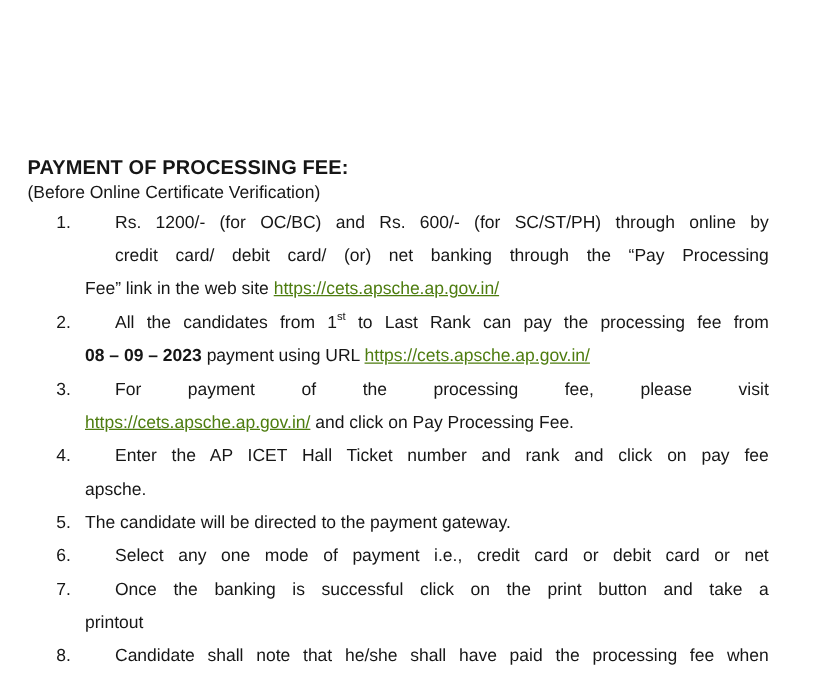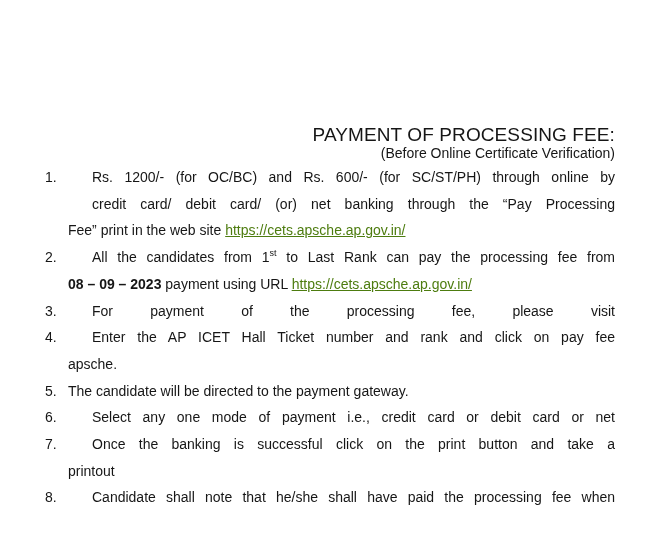--- a/index.html
+++ b/index.html
@@ -13,30 +13,29 @@
     overflow: hidden;
     font-family: "Liberation Sans", sans-serif;
     color: #161616;
   }
   .doc {
     padding: 126px 39px 0 22px;
     box-sizing: border-box;
     width: 654px;
   }
   .title {
-    font-weight: normal;
-    font-size: 19px;
+    font-weight: bold;
+    font-size: 16px;
     line-height: 17px;
     letter-spacing: 0.1px;
-    text-align: right;
   }
   .subtitle {
     font-size: 14px;
     line-height: 17px;
-    text-align: right;
+    text-align: left;
     margin-top: 2px;
   }
   ol.instructions {
     list-style: none;
     margin: 2px 0 0 0;
     padding: 0;
   }
   ol.instructions li {
     position: relative;
     padding-left: 46px;
@@ -79,34 +78,35 @@
 
 <div class="doc">
   <div class="title">PAYMENT OF PROCESSING FEE:</div>
   <div class="subtitle">(Before Online Certificate Verification)</div>
   <ol class="instructions">
       <li>
         <span class="num">1.</span>
         <div class="content">
           <div class="line just"><span>Rs. 1200/- (for OC/BC) and Rs. 600/- (for SC/ST/PH) through online by</span></div>
           <div class="line just"><span>credit card/ debit card/ (or) net banking through the “Pay Processing</span></div>
-          <div class="line"><span>Fee” print in the web site </span><a class="doc-link" href="#">https://cets.apsche.ap.gov.in/</a></div>
+          <div class="line"><span>Fee” link in the web site </span><a class="doc-link" href="#">https://cets.apsche.ap.gov.in/</a></div>
         </div>
       </li>
       <li>
         <span class="num">2.</span>
         <div class="content">
           <div class="line just"><span>All the candidates from 1</span><sup>st</sup><span> to Last Rank can pay the processing fee from</span></div>
           <div class="line"><strong>08 – 09 – 2023</strong><span> payment using URL </span><a class="doc-link" href="#">https://cets.apsche.ap.gov.in/</a></div>
         </div>
       </li>
       <li>
         <span class="num">3.</span>
         <div class="content">
           <div class="line just"><span>For payment of the processing fee, please visit</span></div>
+          <div class="line"><a class="doc-link" href="#">https://cets.apsche.ap.gov.in/</a><span> and click on Pay Processing Fee.</span></div>
         </div>
       </li>
       <li>
         <span class="num">4.</span>
         <div class="content">
           <div class="line just"><span>Enter the AP ICET Hall Ticket number and rank and click on pay fee</span></div>
           <div class="line"><span>apsche.</span></div>
         </div>
       </li>
       <li>

